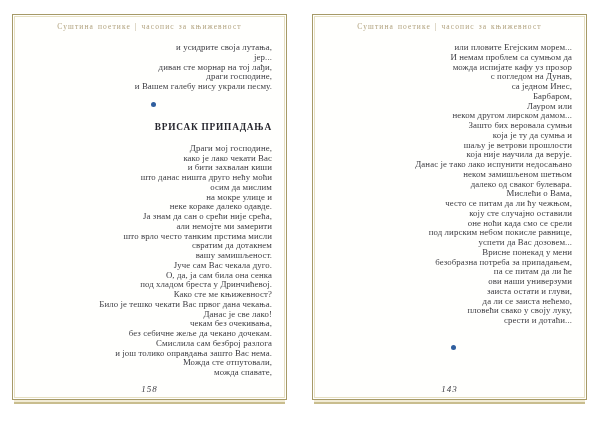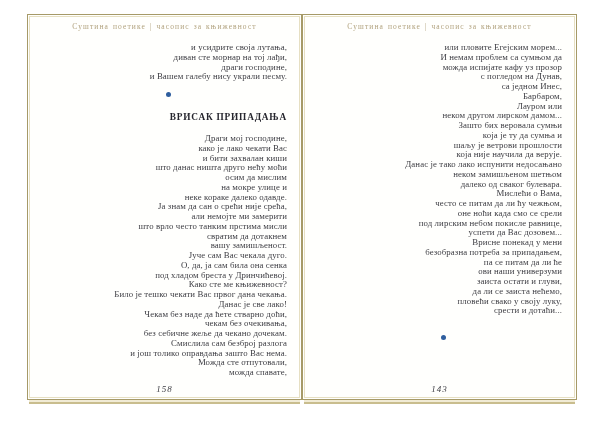--- a/index.html
+++ b/index.html
@@ -1,19 +1,19 @@
 <!DOCTYPE html>
 <html><head>
 <meta charset="utf-8">
 <style>
   * { margin:0; padding:0; box-sizing:border-box; }
   html,body { width:600px; height:426px; background:#ffffff; overflow:hidden; }
   body { font-family:"Liberation Serif", serif; position:relative; }
 
-  .spread { position:absolute; top:14px; left:27px; display:flex; }
+  .spread { position:absolute; top:14px; left:12px; display:flex; gap:25px; }
 
   .page {
     width:275px; height:386px;
     background:#fffffd;
     border:1px solid #a69a68;
     position:relative;
     box-shadow: 0 4px 0 -2px #f1ebd5, 0 6px 0 -2px #c9bd8e;
   }
   .page::before {
     content:""; position:absolute; inset:1px;
@@ -69,20 +69,21 @@
 <body>
 
 <div class="spread">
 
   <div class="page">
     <div class="page-header">Суштина поетике | часопис за књижевност</div>
 
     <div class="content">
       <div class="stanza">
           <div class="line">и усидрите своја лутања,</div>
+          <div class="line">јер...</div>
           <div class="line">диван сте морнар на тој лађи,</div>
           <div class="line">драги господине,</div>
           <div class="line">и Вашем галебу нису украли песму.</div>
         </div>
 
       <div class="separator">
         <span class="dot"></span>
       </div>
 
       <div class="poem-title">ВРИСАК ПРИПАДАЊА</div>
@@ -99,21 +100,20 @@
           <div class="line">али немојте ми замерити</div>
           <div class="line">што врло често танким прстима мисли</div>
           <div class="line">свратим да дотакнем</div>
           <div class="line">вашу замишљеност.</div>
           <div class="line">Јуче сам Вас чекала дуго.</div>
           <div class="line">О, да, ја сам била она сенка</div>
           <div class="line">под хладом бреста у Дринчићевој.</div>
           <div class="line">Како сте ме књижевност?</div>
           <div class="line">Било је тешко чекати Вас првог дана чекања.</div>
           <div class="line">Данас је све лако!</div>
-          <div class="line">Чекам без наде да ћете стварно доћи,</div>
           <div class="line">чекам без очекивања,</div>
           <div class="line">без себичне жеље да чекано дочекам.</div>
           <div class="line">Смислила сам безброј разлога</div>
           <div class="line">и још толико оправдања зашто Вас нема.</div>
           <div class="line">Можда сте отпутовали,</div>
           <div class="line">можда спавате,</div>
         </div>
     </div>
 
     <div class="page-num">158</div>
@@ -134,20 +134,21 @@
           <div class="line">неком другом лирском дамом...</div>
           <div class="line">Зашто бих веровала сумњи</div>
           <div class="line">која је ту да сумња и</div>
           <div class="line">шаљу је ветрови прошлости</div>
           <div class="line">која није научила да верује.</div>
           <div class="line">Данас је тако лако испунити недосањано</div>
           <div class="line">неком замишљеном шетњом</div>
           <div class="line">далеко од сваког булевара.</div>
           <div class="line">Мислећи о Вама,</div>
           <div class="line">често се питам да ли ћу чежњом,</div>
+          <div class="line">коју сте случајно оставили</div>
           <div class="line">оне ноћи када смо се срели</div>
           <div class="line">под лирским небом покисле равнице,</div>
           <div class="line">успети да Вас дозовем...</div>
           <div class="line">Врисне понекад у мени</div>
           <div class="line">безобразна потреба за припадањем,</div>
           <div class="line">па се питам да ли ће</div>
           <div class="line">ови наши универзуми</div>
           <div class="line">заиста остати и глуви,</div>
           <div class="line">да ли се заиста нећемо,</div>
           <div class="line">пловећи свако у своју луку,</div>

